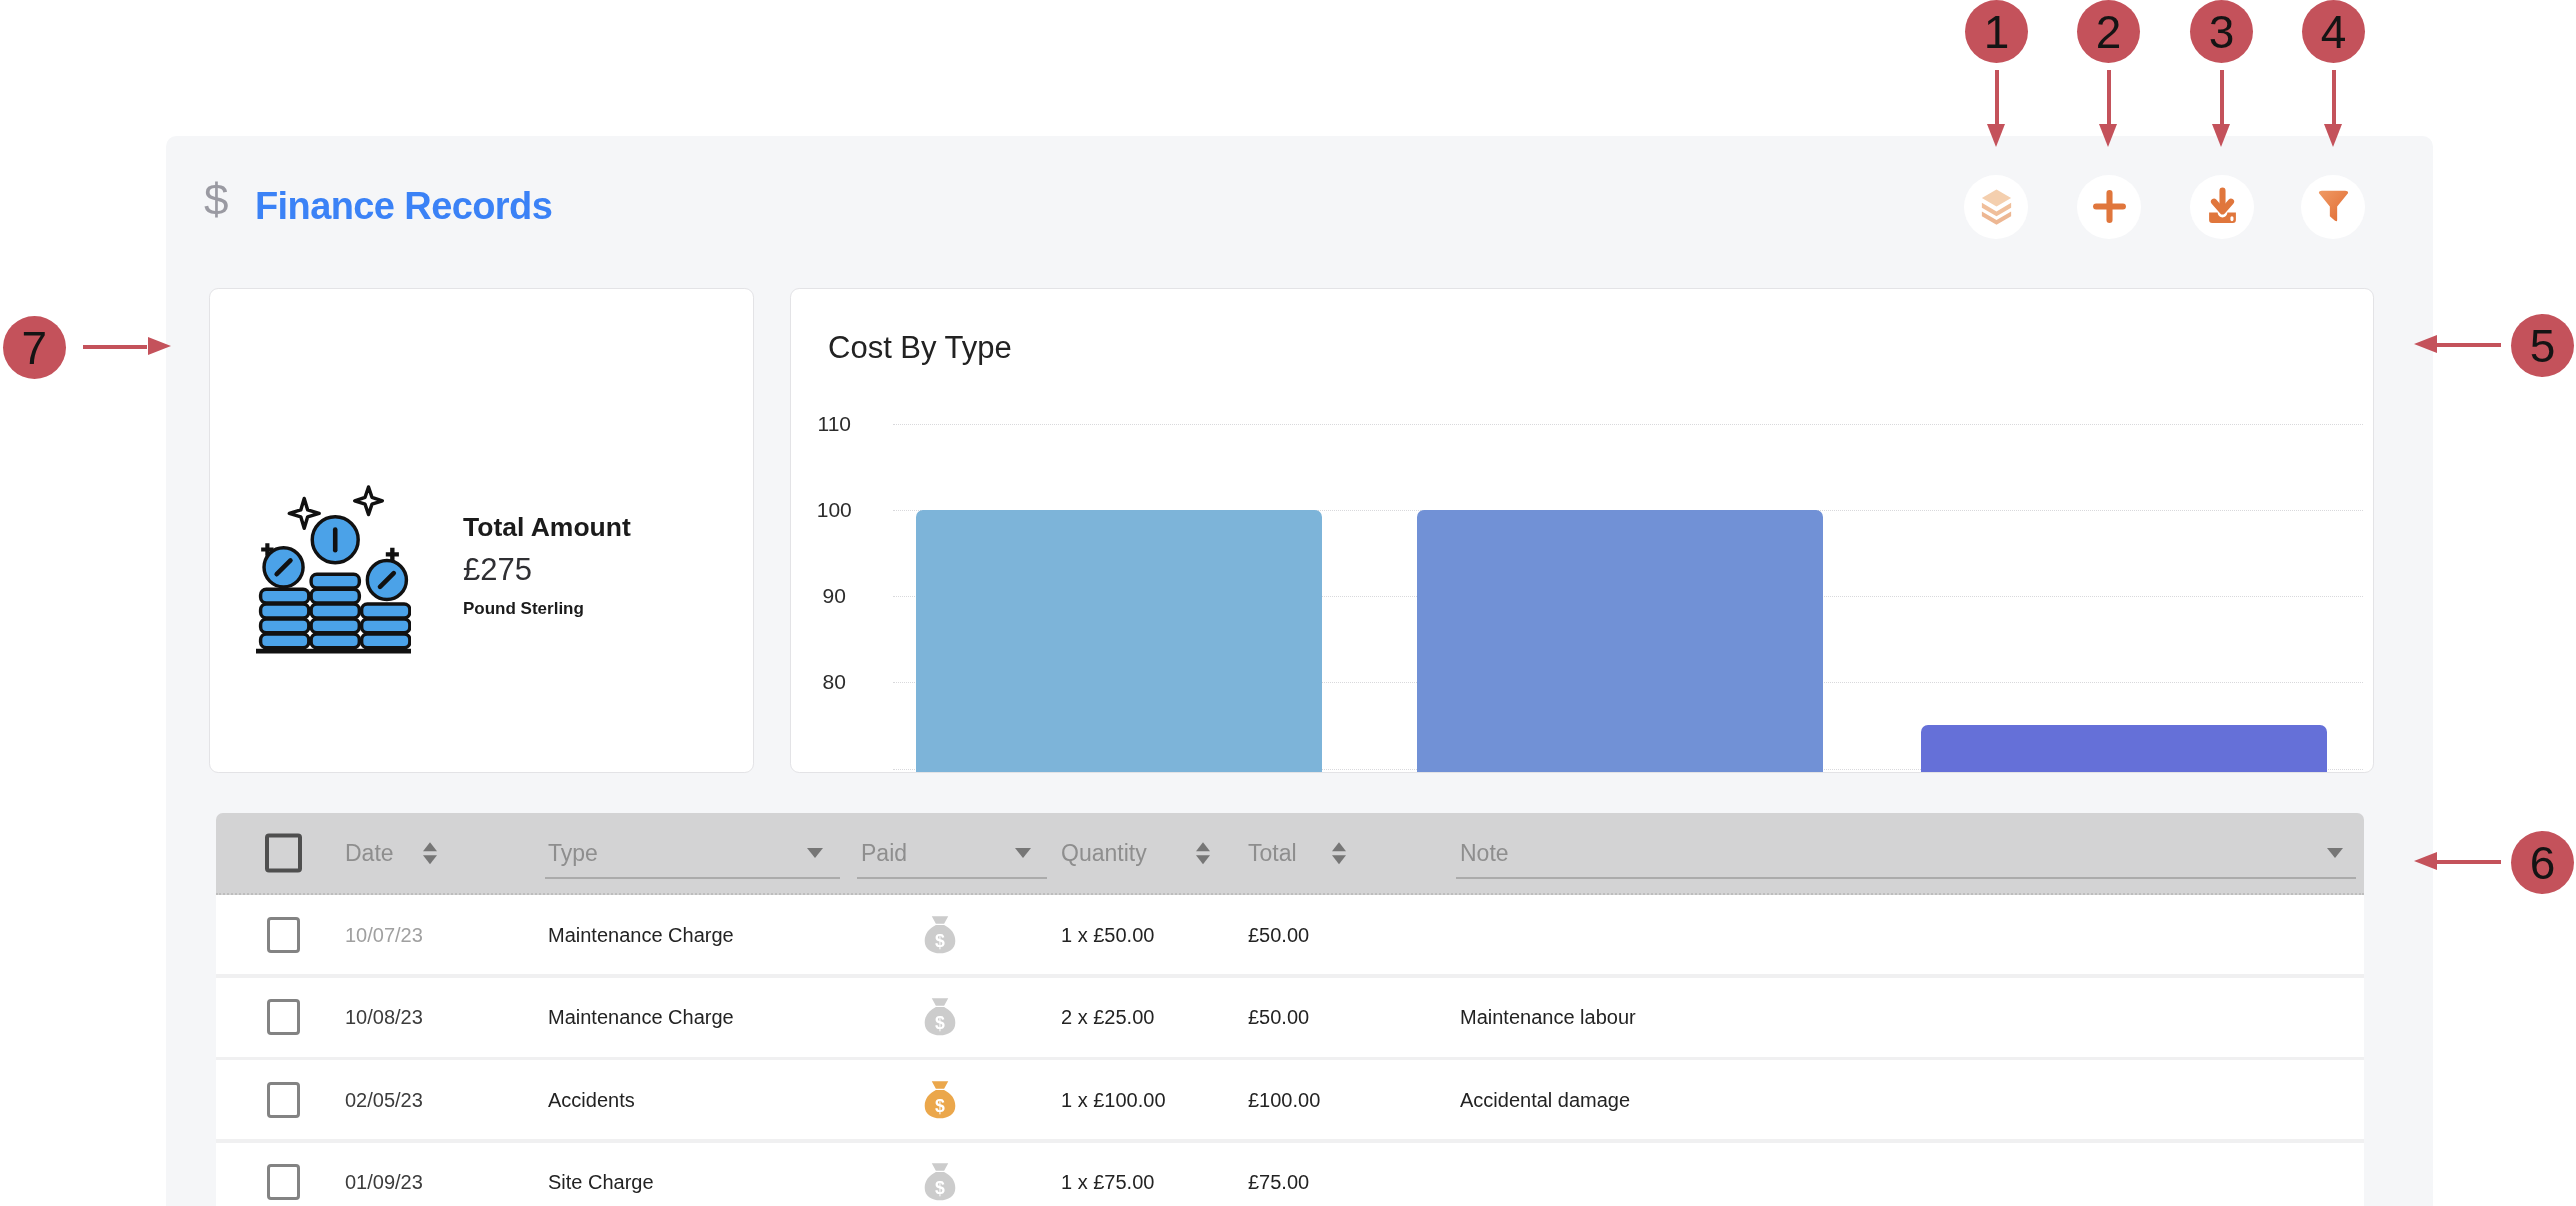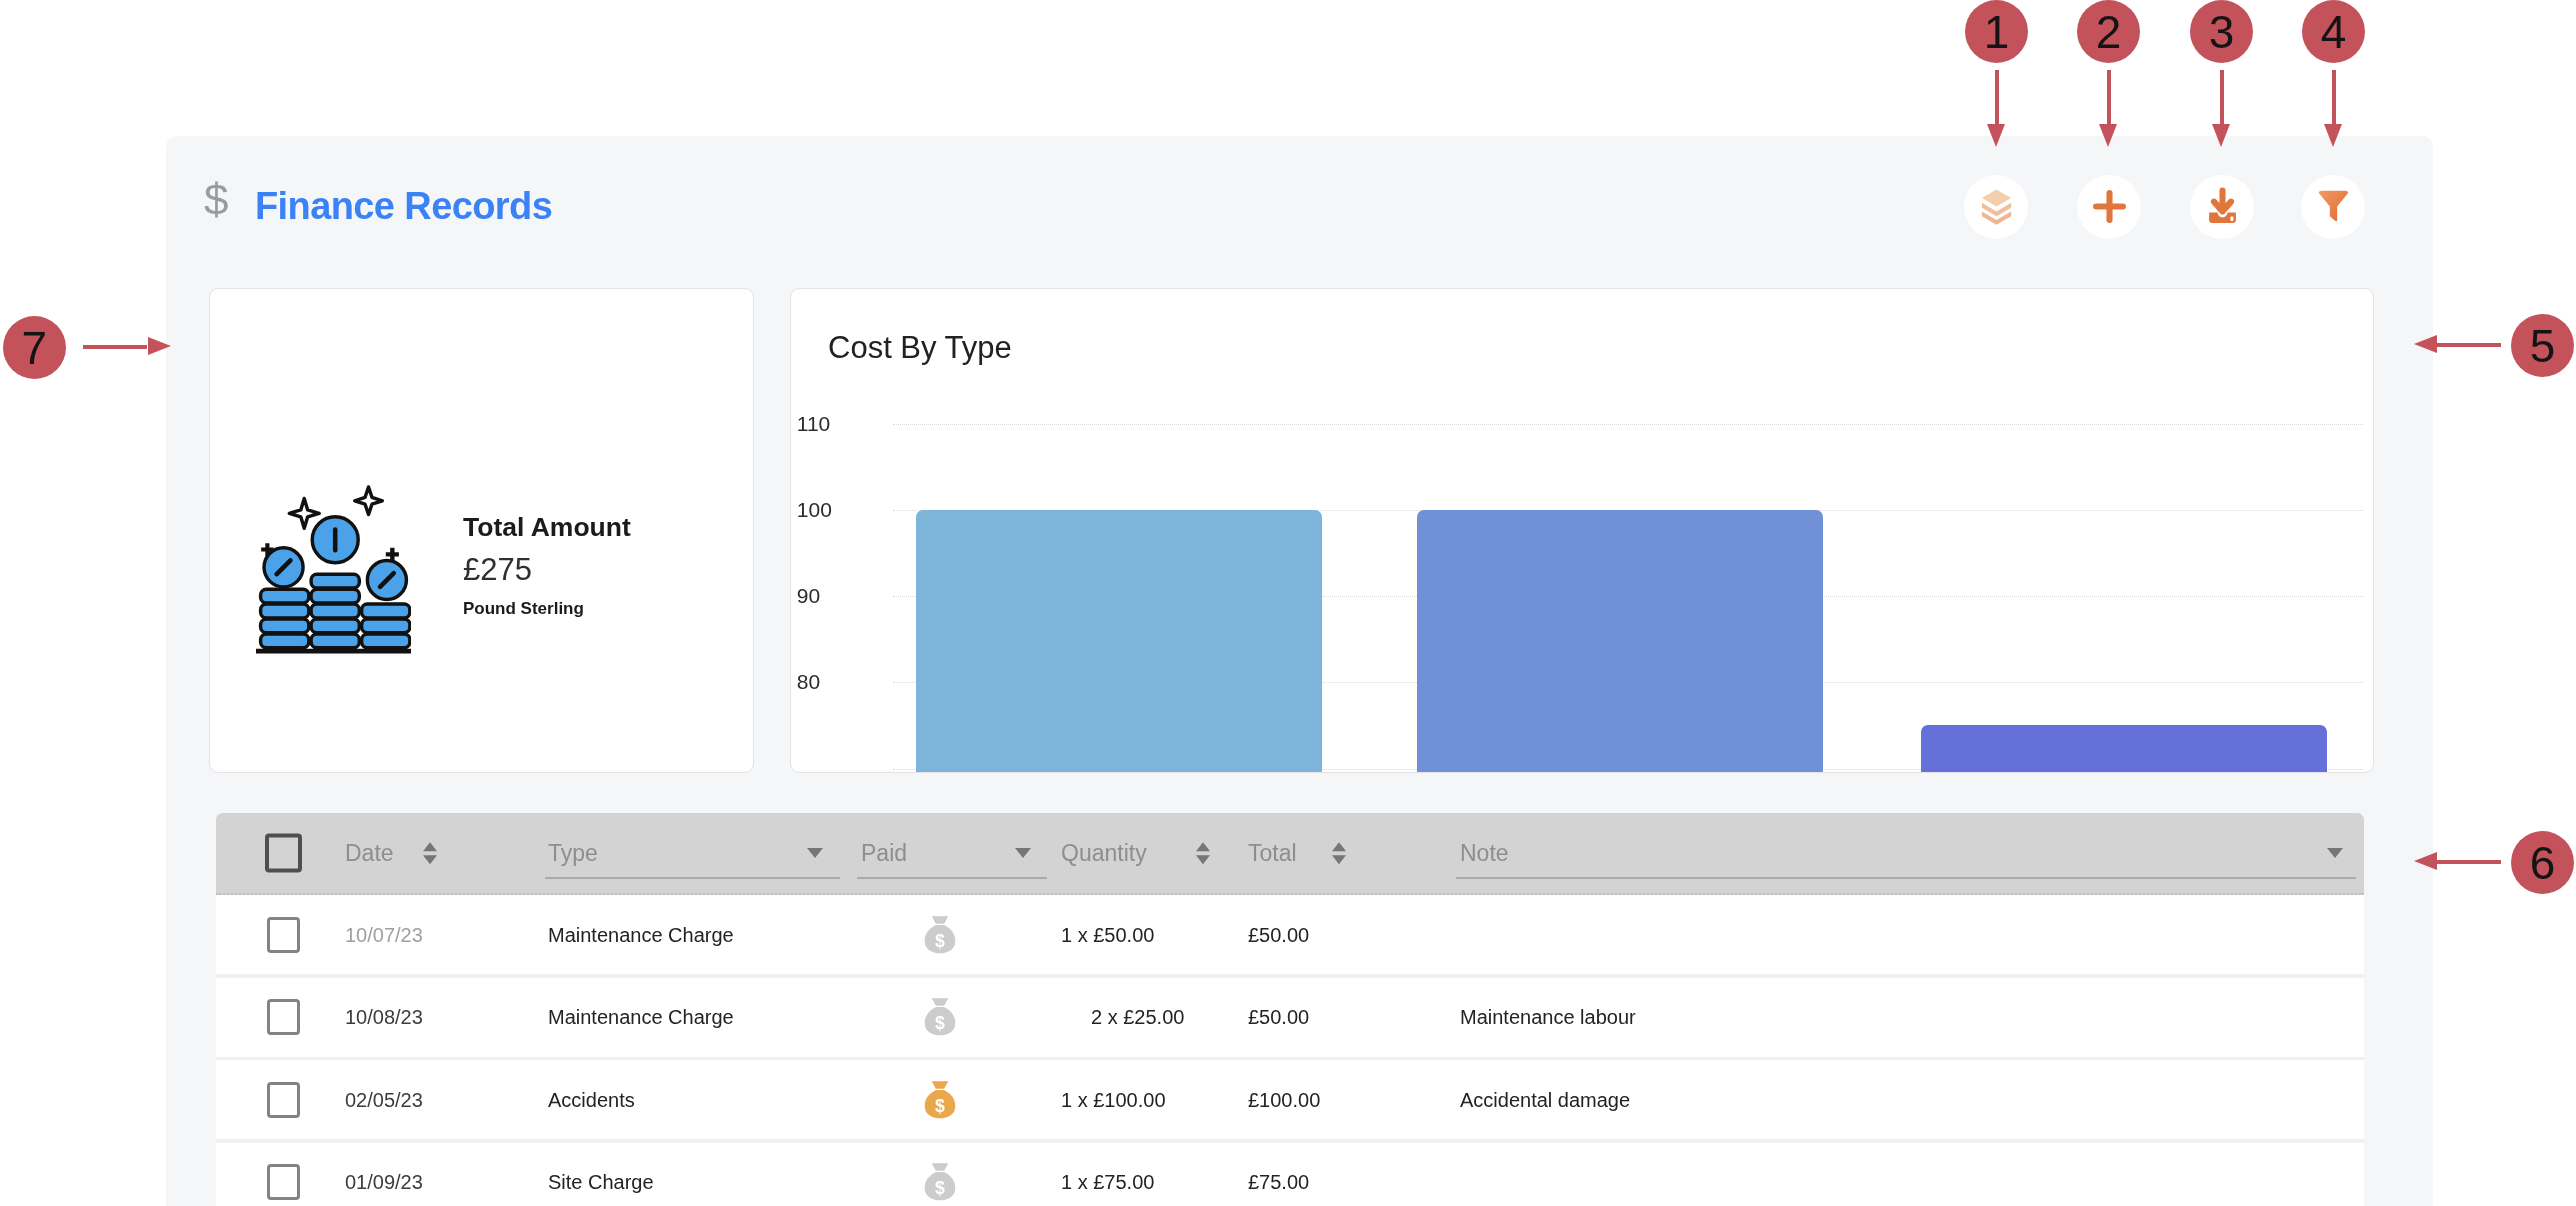--- a/index.html
+++ b/index.html
@@ -37,21 +37,21 @@
   #chart-card   { left:790px; top:288px; width:1584px; height:485px; overflow:hidden; }
 
   #summary-icon { position:absolute; left:46px; top:193px; }
   #summary-text { position:absolute; left:253px; top:223px; }
   .sum-title { font-size:26.5px; font-weight:700; color:#1b1b1b; }
   .sum-amount { font-size:31px; font-weight:400; color:#2f2f33; margin-top:9.2px; }
   .sum-currency { font-size:17px; font-weight:700; color:#1b1b1b; margin-top:10.4px; }
 
   .chart-title { position:absolute; left:37px; top:41px; font-size:31px; font-weight:400; color:#222; }
   .gridline { position:absolute; height:0; border-top:1.7px dotted #d9d9dc; }
-  .ytick { position:absolute; width:75px; text-align:left; font-size:21px; color:#2c2c2c;
+  .ytick { position:absolute; width:75px; text-align:center; font-size:21px; color:#2c2c2c;
            transform:translateY(-50%); }
   .bar { position:absolute; border-radius:7px 7px 0 0; }
 
   
   #table-card { position:absolute; left:216px; top:813px; width:2148px; height:460px;
                 background:#f0f0f1; border-radius:7px 7px 0 0; }
   #table-header { position:relative; height:82px; background:#d3d3d4; border-radius:7px 7px 0 0;
                   border-bottom:2.3px dotted #bdbdbd;padding-left:30px; }
   .hdr-label { position:absolute; top:50%; transform:translateY(-50%); font-size:23px;
                color:#8e8e8e; }
@@ -268,21 +268,21 @@
     <div class="row">
       <span class="checkbox"></span>
       <span class="cell cell-date" style="left:129px;">10/08/23</span>
       <span class="cell" style="left:332px;">Maintenance Charge</span>
       <span class="bag unpaid">
         <svg width="40" height="40" viewBox="0 0 68 68">
           <path d="M20 2 h28 l-7 13 h-14 Z M27 17 h14 c12 6 19 15 19 27 c0 14 -12 21 -26 21 s-26 -7 -26 -21 c0 -12 7 -21 19 -27 Z"></path>
           <text x="34" y="54" text-anchor="middle">$</text>
         </svg>
       </span>
-      <span class="cell" style="left:845px;margin-left:30px;">2 x £25.00</span>
+      <span class="cell" style="left:845px;">2 x £25.00</span>
       <span class="cell" style="left:1032px;">£50.00</span>
       <span class="cell" style="left:1244px;">Maintenance labour</span>
     </div>
 
     <div class="row">
       <span class="checkbox"></span>
       <span class="cell cell-date" style="left:129px;">02/05/23</span>
       <span class="cell" style="left:332px;">Accidents</span>
       <span class="bag paid">
         <svg width="40" height="40" viewBox="0 0 68 68">

